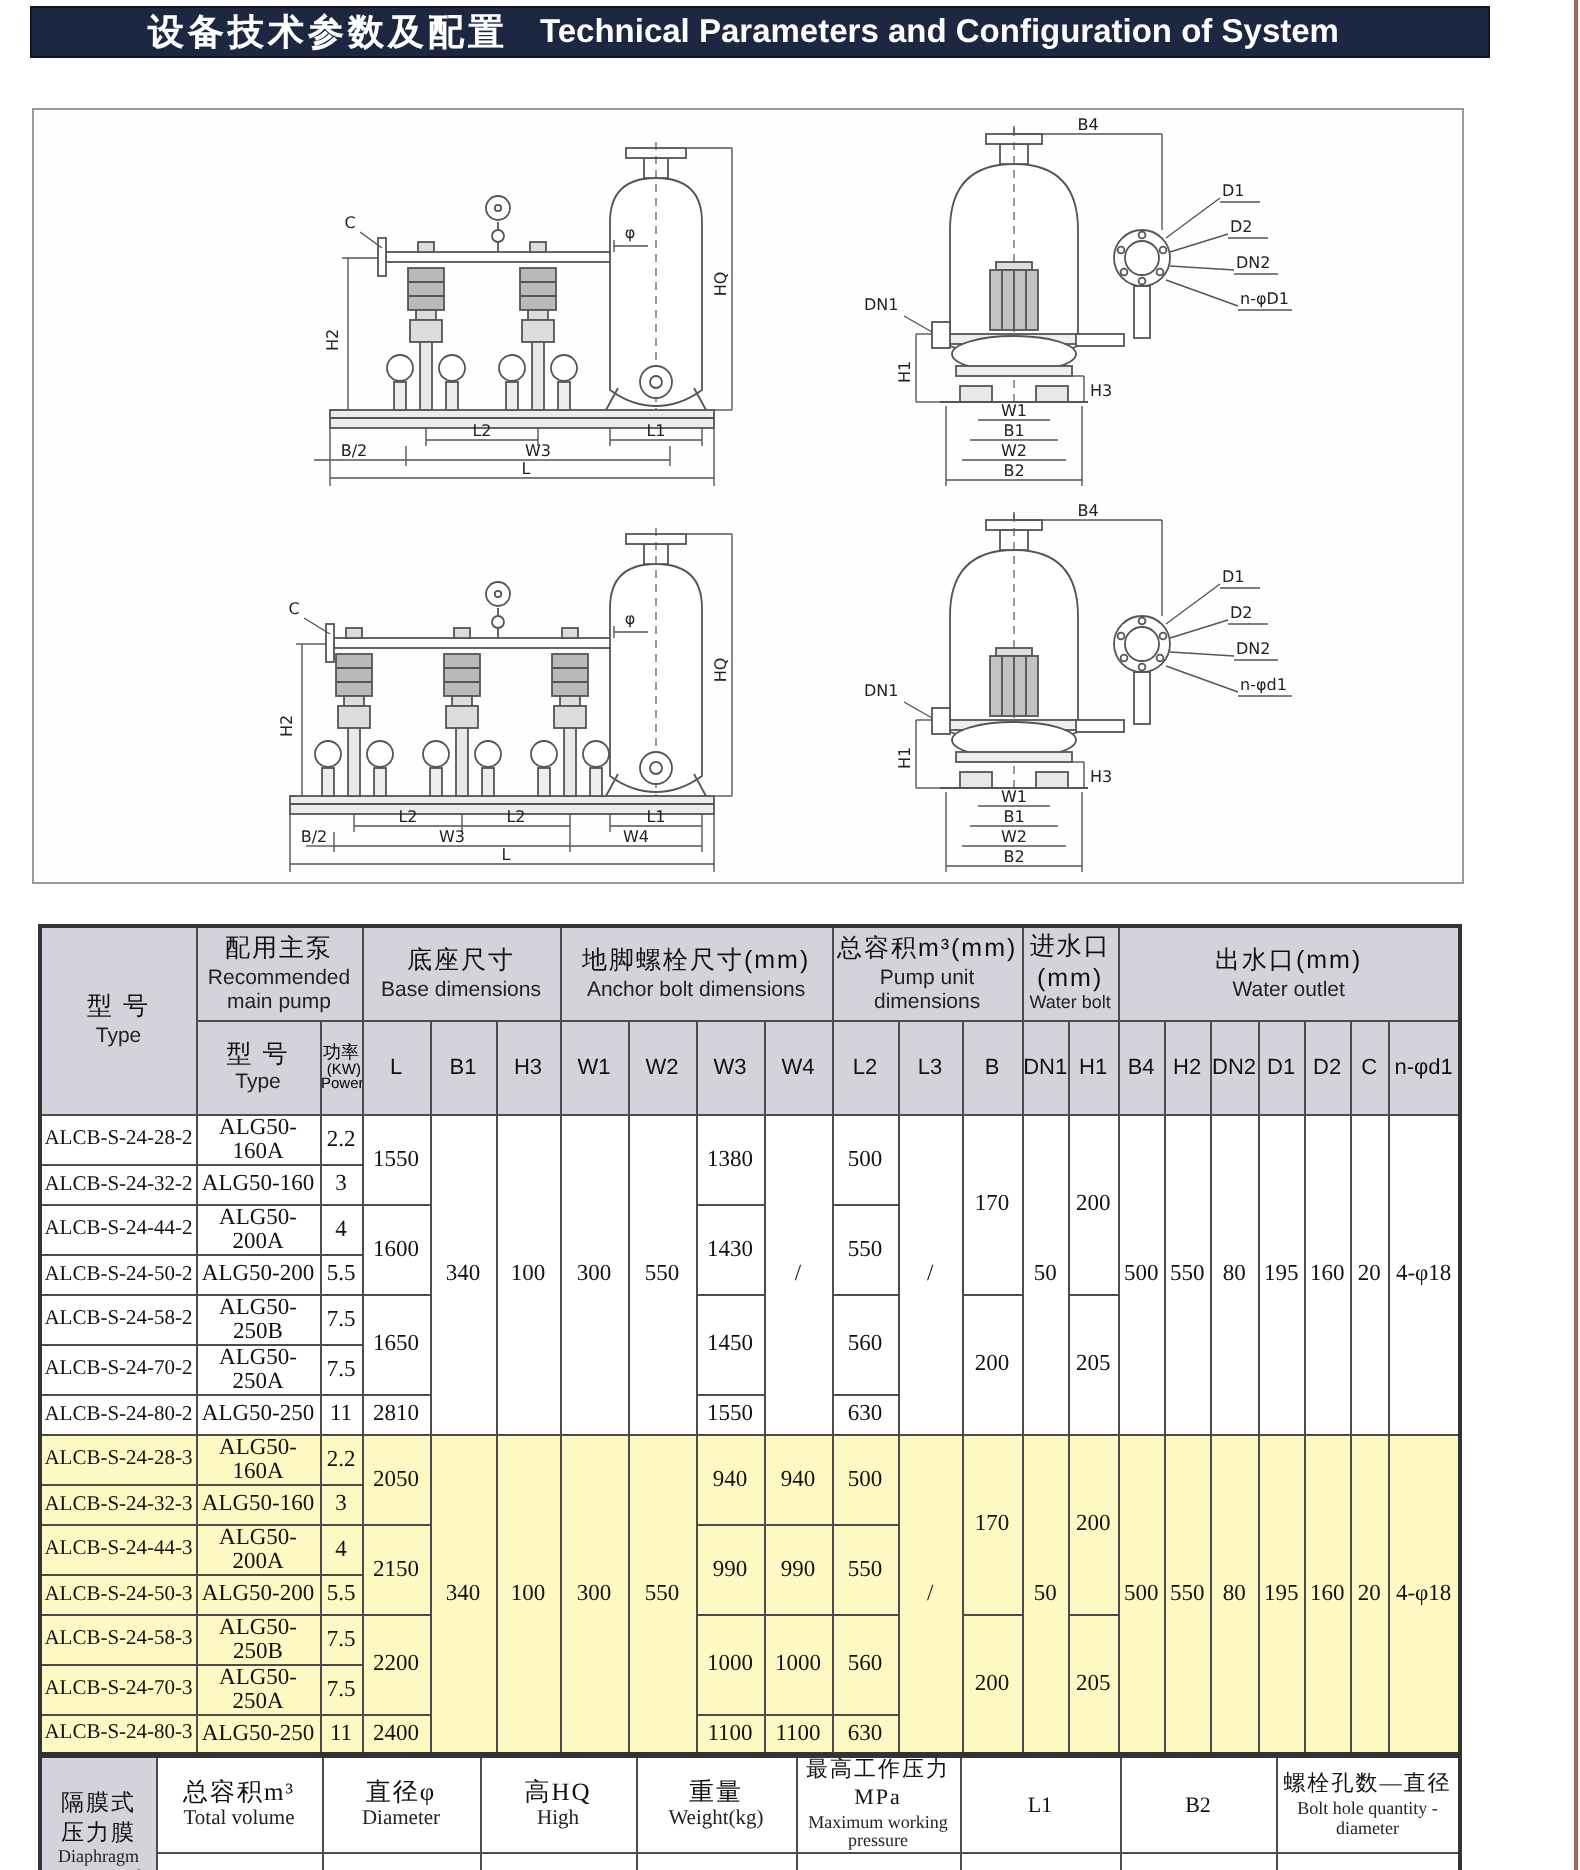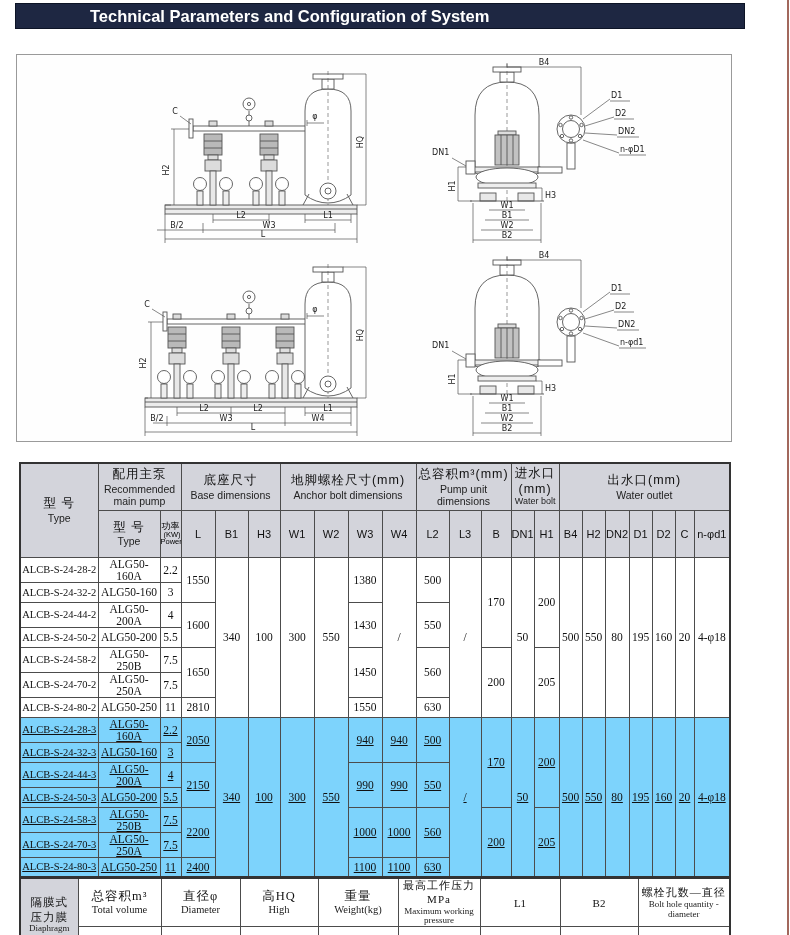--- a/index.html
+++ b/index.html
@@ -18,33 +18,34 @@
   thead td{background:#d3d4db;}
   .cn{font-size:12.5px;color:#111;letter-spacing:1px;line-height:1.25;}
   .en{font-size:10.5px;color:#222;line-height:1.15;}
   .en-sm{font-size:9px;color:#222;line-height:1.1;}
   .dim{font-size:11px;color:#111;}
   .power div{line-height:1.0;}
   .power .p-cn{font-size:9px;}
   .power .p-tiny{font-size:7.5px;text-align:right;}
   tbody td{font-family:"Liberation Serif",serif;font-size:11.5px;color:#111;}
   tbody td.model{font-size:10.5px;margin-top:36px;}
-  tbody td.shaded{background:#7dd3fc;text-decoration:underline;}
+  tbody td.shaded{background:#fef9c3;}
   tr.hdr1{height:47px;} tr.hdr2{height:47px;}
   tr.datarow{height:20px;}
   table.tank tr.t-hdr{height:39px;}
   table.tank tr.t-val{height:34px;}
   table.tank .t-label{background:#d3d4db;}
   table.tank td.t-v{font-family:"Liberation Serif",serif;font-size:12px;}
   .page-edge{position:absolute;right:1px;top:0;width:2px;height:935px;background:#a2685c;}
 </style>
 </head>
 <body>
 
 <div class="title-bar">
+  <span class="title-cn">设备技术参数及配置</span>
   <span class="title-en">Technical Parameters and Configuration of System</span>
 </div>
 
 <div class="diagram-box">
 
   <svg class="quad" style="left:0;top:0" viewBox="0 0 357 193">
     <g stroke="#555" stroke-width="0.9" fill="none">
       <rect x="148" y="150" width="192" height="9" fill="#ececec"></rect>
       <line x1="148" y1="154" x2="340" y2="154"></line>
       <rect x="176" y="71" width="148" height="5" fill="#fff"></rect>

